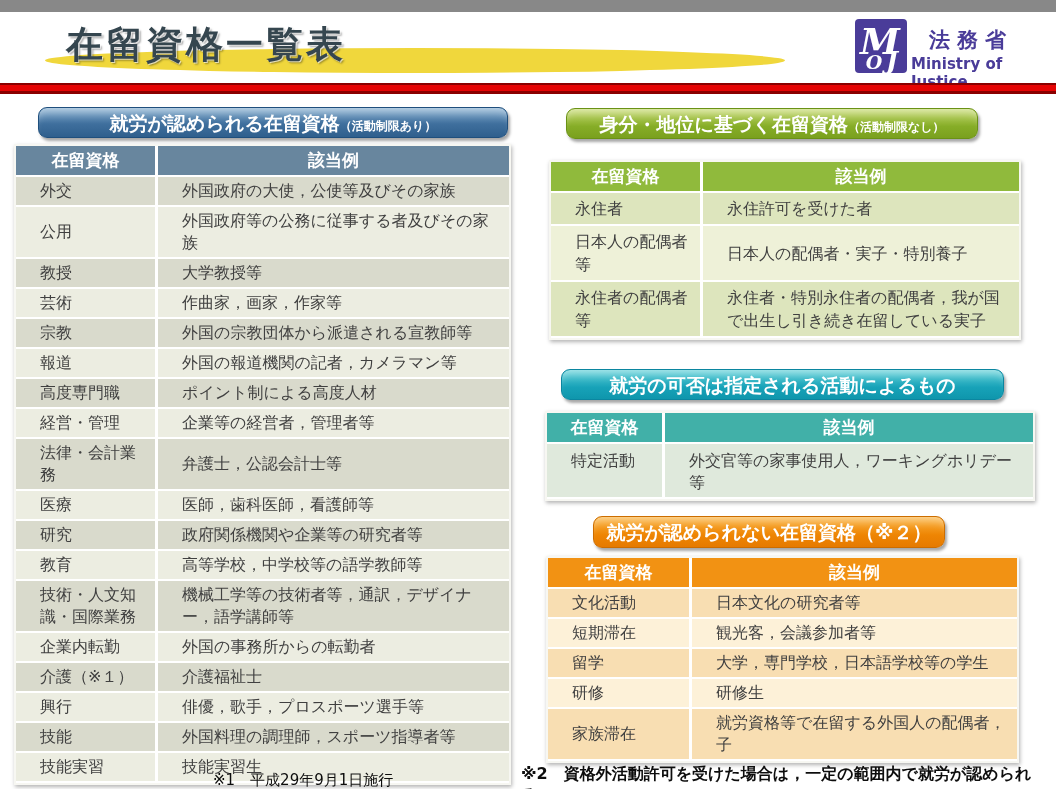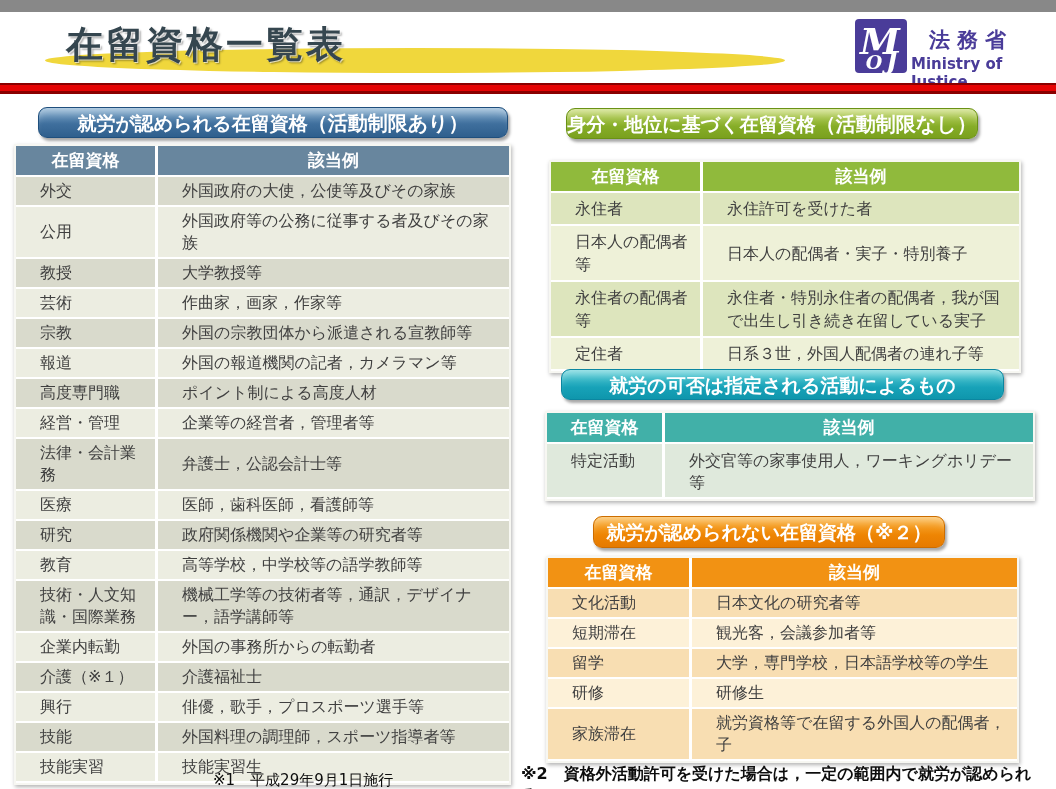--- a/index.html
+++ b/index.html
@@ -44,21 +44,21 @@
   }
   
   .banner {
     position:absolute; z-index:2;
     border-radius:9px; text-align:center;
     color:#fff; font-weight:bold; font-size:19px; line-height:30px;
     box-shadow:inset 0 10px 8px -6px rgba(255,255,255,.45),
                2px 3px 3px rgba(0,0,0,.35);
     white-space:nowrap;
   }
-  .banner .sub { font-size:20px; }
+  .banner .sub { font-size:12px; }
   #banner-work-permitted {
     left:38px; top:95px; width:470px; height:31px;
     background:linear-gradient(#85aed0, #3f6f9d 55%, #2f5f8d);
     border:1px solid #1f4f7d;
   }
   #banner-status-based {
     left:566px; top:96px; width:412px; height:31px;
     background:linear-gradient(#c6da70, #86ad27 60%, #7aa01e);
     border:1px solid #6a9215;
   }
@@ -256,24 +256,20 @@
           <td class="c2">永住許可を受けた者</td>
         </tr>
         <tr>
           <td class="c1">日本人の配偶者等</td>
           <td class="c2">日本人の配偶者・実子・特別養子</td>
         </tr>
         <tr>
           <td class="c1">永住者の配偶者等</td>
           <td class="c2">永住者・特別永住者の配偶者，我が国で出生し引き続き在留している実子</td>
         </tr>
-        <tr>
-          <td class="c1">定住者</td>
-          <td class="c2">日系３世，外国人配偶者の連れ子等</td>
-        </tr>
       </tbody>
   </table>
 
   <div class="banner" id="banner-designated">
     <span>就労の可否は指定される活動によるもの</span><span class="sub"></span>
   </div>
   <table class="sheet" id="table-designated">
     <colgroup>
         <col class="c1">
         <col>

